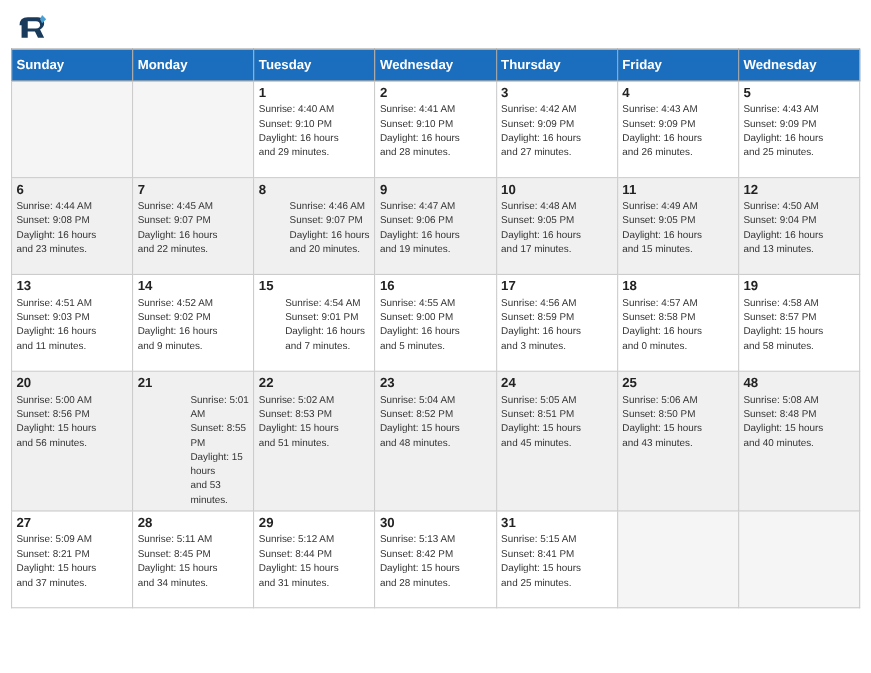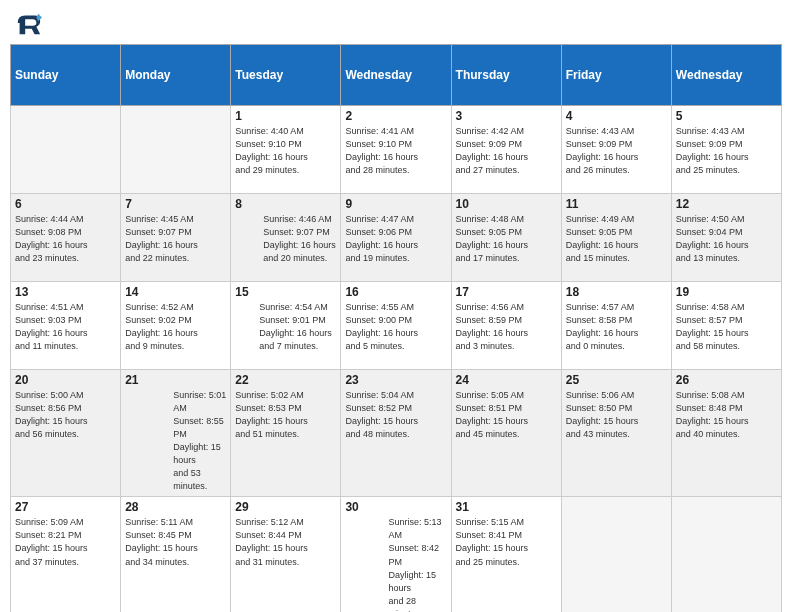--- a/index.html
+++ b/index.html
@@ -42,21 +42,21 @@
     .calendar {
       width: 100%;
       border-collapse: collapse;
       table-layout: fixed;
     }
     .calendar th {
       background-color: #1a6ebd;
       color: #fff;
       font-size: 12px;
       font-weight: bold;
-      padding: 23px 4px;
+      padding: 7px 4px;
       text-align: left;
       border: 1px solid #aaa;
     }
     .calendar td {
       border: 1px solid #ccc;
       vertical-align: top;
       padding: 3px 4px;
       height: 88px;
       font-size: 9.5px;
       color: #222;
@@ -292,21 +292,21 @@
 and 45 minutes.</div>
         </td>
         <td>
           <div class="day-number">25</div>
           <div class="day-info" style="white-space: pre-line;">Sunrise: 5:06 AM
 Sunset: 8:50 PM
 Daylight: 15 hours
 and 43 minutes.</div>
         </td>
         <td>
-          <div class="day-number">26</div>
+          <div class="day-number">48</div>
           <div class="day-info" style="white-space: pre-line;">Sunrise: 5:08 AM
 Sunset: 8:48 PM
 Daylight: 15 hours
 and 40 minutes.</div>
         </td>
       </tr>
       <tr>
         <td>
           <div class="day-number">27</div>
           <div class="day-info" style="white-space: pre-line;">Sunrise: 5:09 AM
@@ -323,21 +323,21 @@
         </td>
         <td>
           <div class="day-number">29</div>
           <div class="day-info" style="white-space: pre-line;">Sunrise: 5:12 AM
 Sunset: 8:44 PM
 Daylight: 15 hours
 and 31 minutes.</div>
         </td>
         <td>
           <div class="day-number">30</div>
-          <div class="day-info" style="white-space: pre-line; margin-left: 43px;">Sunrise: 5:13 AM
+          <div class="day-info" style="white-space: pre-line;">Sunrise: 5:13 AM
 Sunset: 8:42 PM
 Daylight: 15 hours
 and 28 minutes.</div>
         </td>
         <td>
           <div class="day-number">31</div>
           <div class="day-info" style="white-space: pre-line;">Sunrise: 5:15 AM
 Sunset: 8:41 PM
 Daylight: 15 hours
 and 25 minutes.</div>

